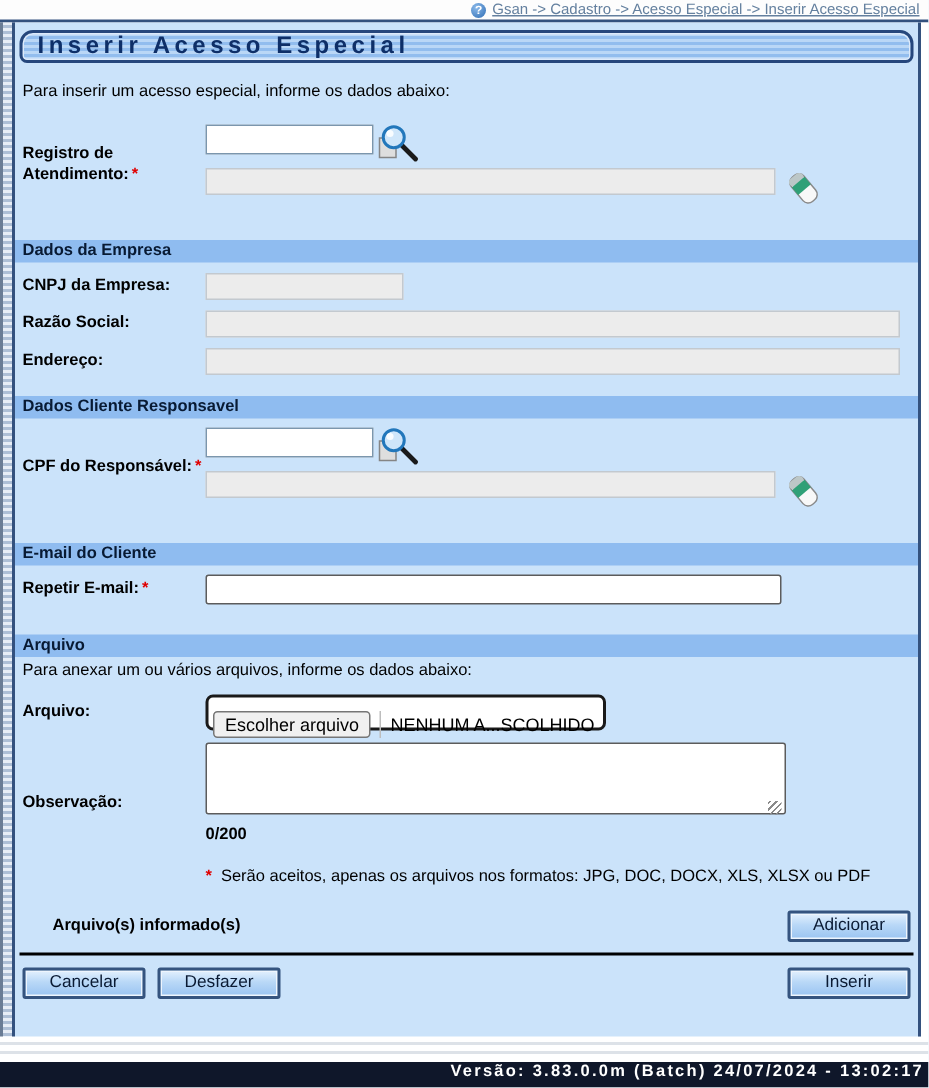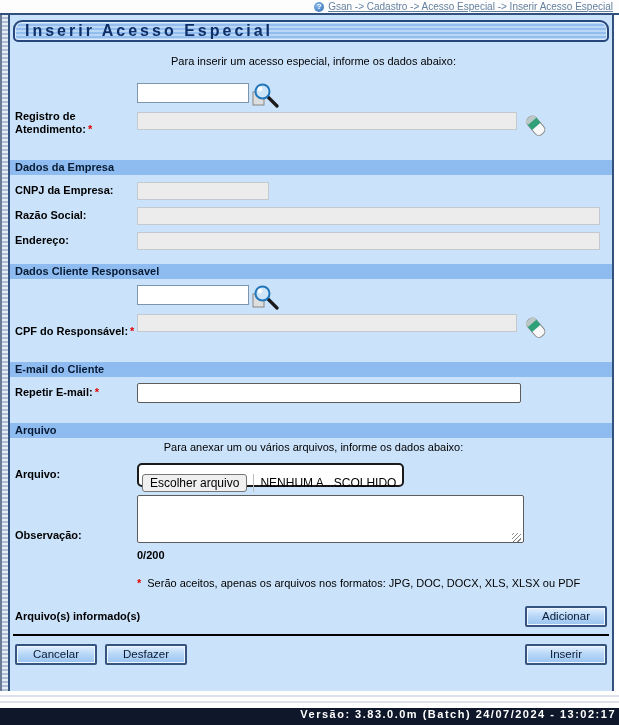--- a/index.html
+++ b/index.html
@@ -21,33 +21,33 @@
     border-left:2px solid #6a7c95; border-right:2px solid #33517e; }
   .content { flex:1; background:#cbe3fa; border-right:2px solid #33517e; overflow:hidden; }
   .right-gap { width:5px; flex-shrink:0; background:#fff; }
 
   
   .title-bar { margin:5px 3px 0 3px; height:22px; border:2px solid #26477c; border-radius:9px 9px 5px 5px;
     background:repeating-linear-gradient(180deg,#bad7f6 0 2px,#92bdee 2px 4px);
     display:flex; align-items:center; padding-left:10px; box-shadow:inset 0 0 0 1px #ddeafa; }
   .title-text { font-size:16px; font-weight:bold; letter-spacing:3px; color:#0e2f68; }
 
-  .intro { margin:13px 0 0 5px; font-size:11px; color:#000;text-align:center; }
+  .intro { margin:13px 0 0 5px; font-size:11px; color:#000; }
 
   .row { display:flex; padding-left:5px; align-items:center; }
   .label { width:122px; flex-shrink:0; font-size:11px; font-weight:bold; color:#000; line-height:1.25; }
   .req { color:#e00000; font-weight:bold; margin-left:2px; font-size:11px; }
 
   .text-input { height:20px; border:1px solid #7b96ad; background:#fff; font-size:11px; padding:0 3px;
     font-family:"Liberation Sans",sans-serif; }
   .dark-input { height:20px; border:1px solid #5c5c5c; border-radius:2px; background:#fff; font-size:11px;
     padding:0 3px; font-family:"Liberation Sans",sans-serif; }
   .readonly-field { height:18px; background:#ececec; border:1px solid #c3c9cf; }
 
-  .lookup-row { align-items:flex-end; margin-top:16px; }
+  .lookup-row { margin-top:16px; }
   .lookup-row .label { padding-bottom:3px; }
   .lookup-line1 { display:flex; align-items:flex-start; gap:3px; }
   .lookup-line2 { display:flex; align-items:flex-start; gap:7px; margin-top:4px; }
 
   .icon-btn { background:none; border:none; padding:0; cursor:pointer; line-height:0; }
 
   .section-header { margin-top:16px; background:#8fbcf0; font-size:11px; font-weight:bold; color:#081a33;
     padding:1px 0 2px 5px; }
 
   .plain-row { margin-top:7px; }
@@ -64,21 +64,21 @@
   textarea.obs { width:387px; height:48px; border:1px solid #5c5c5c; border-radius:2px; background:#fff;
     font-size:11px; font-family:"Liberation Sans",sans-serif; resize:none; padding:2px 3px; }
   .resize-grip { position:absolute; right:3px; bottom:5px; width:9px; height:9px;
     background:repeating-linear-gradient(315deg, transparent 0 2px, #8a8a8a 2px 3px); pointer-events:none; }
   .char-counter { font-size:11px; font-weight:bold; color:#000; margin:2px 0 0 127px; }
 
   .note-row { margin-top:15px; padding-left:127px; }
   .note-text { width:462px; font-size:11px; color:#000; line-height:1.35; }
 
   .informados-row { margin-top:15px; display:flex; justify-content:space-between; align-items:center; padding:0 5px; }
-  .informados-label { font-size:11px; font-weight:bold; color:#000; }
+  .informados-label { font-size:11px; font-weight:bold; color:#000;margin-left:20px; }
 
   .btn { background:linear-gradient(180deg,#e4f1fe 0%,#b9d8f7 45%,#9ac4f1 100%);
     border:2px solid #35547f; border-radius:2px; font-size:11.5px; color:#0a1a33;
     min-width:82px; height:21px; box-shadow:0 0 0 1px #eef5fd inset; cursor:pointer;
     font-family:"Liberation Sans",sans-serif; }
 
   .divider { height:2px; background:#000; margin:7px 3px 0 3px; }
   .actions-row { margin-top:8px; display:flex; gap:8px; padding:0 5px; }
   .spacer { flex:1; }
 

